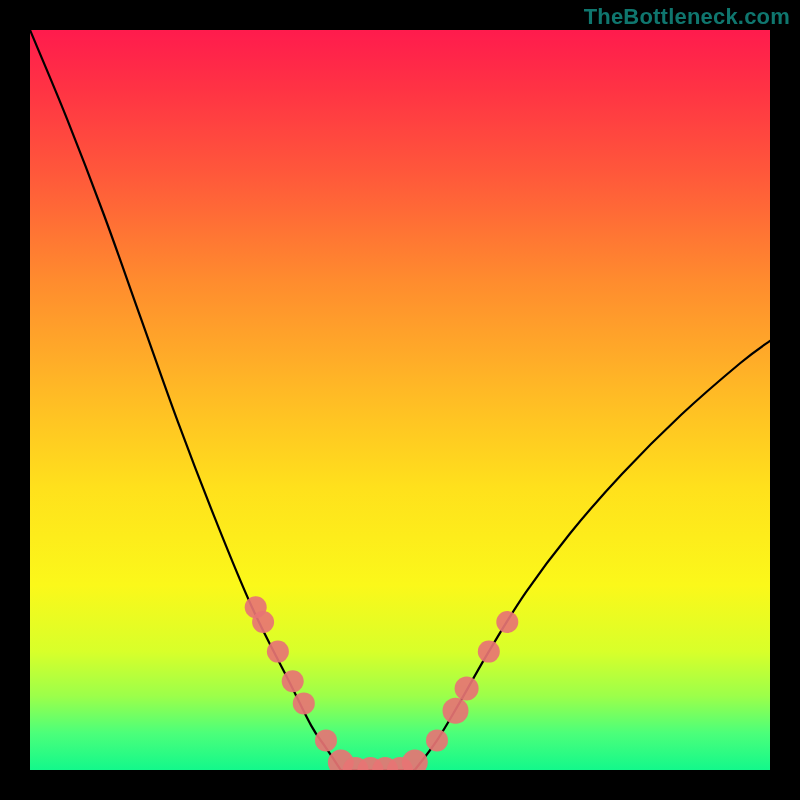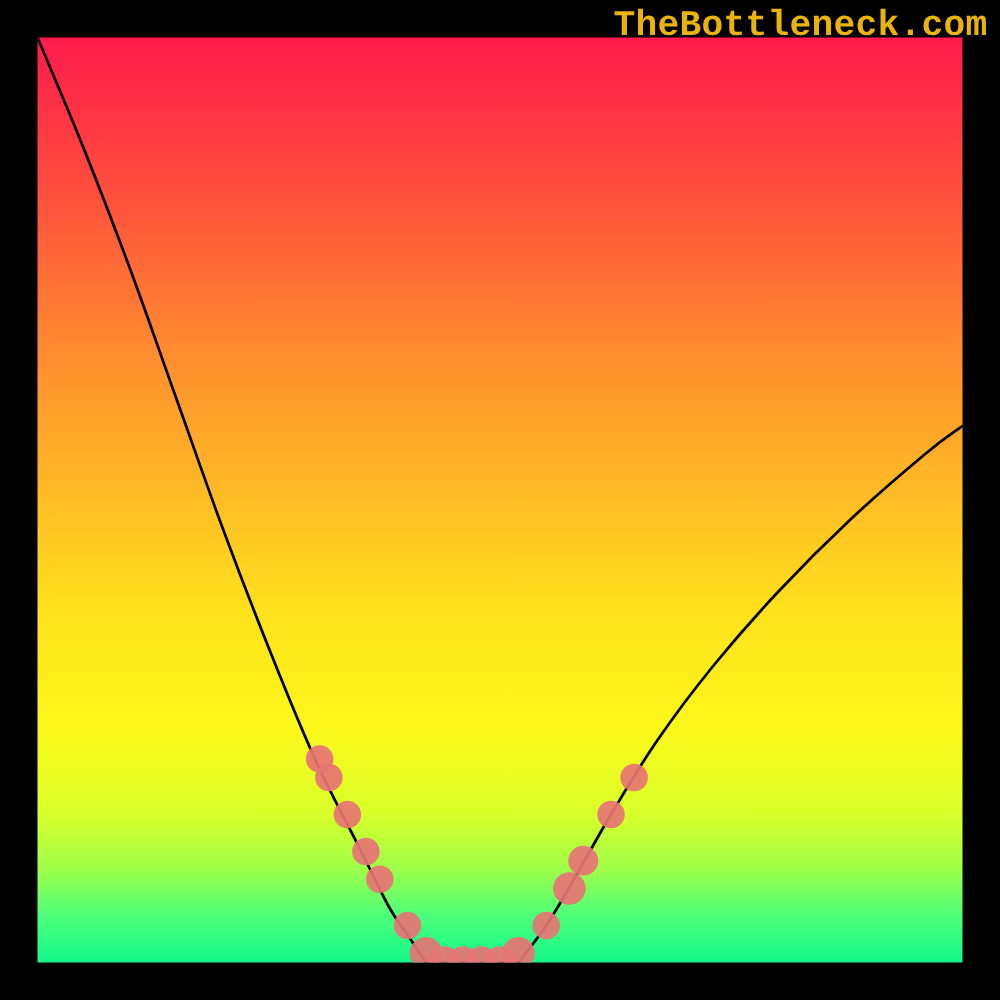--- a/index.html
+++ b/index.html
@@ -32,23 +32,23 @@
       #fbf81a 75%,
       #d8ff2a 84%,
       #9cff4a 90%,
       #4cff7a 95%,
       #13f88b 100%);
   }
   .watermark {
     position: absolute;
     top: 4px;
     right: 10px;
-    color: #eab308;
-    font-family: Liberation Mono, monospace;
-    font-size: 29px;
+    color: #0f766e;
+    font-family: Liberation Sans, sans-serif;
+    font-size: 22px;
     font-weight: 600;
     letter-spacing: 0.2px;
   }
   svg.overlay {
     position: absolute;
     left: 0;
     top: 0;
     width: 740px;
     height: 740px;
   }

